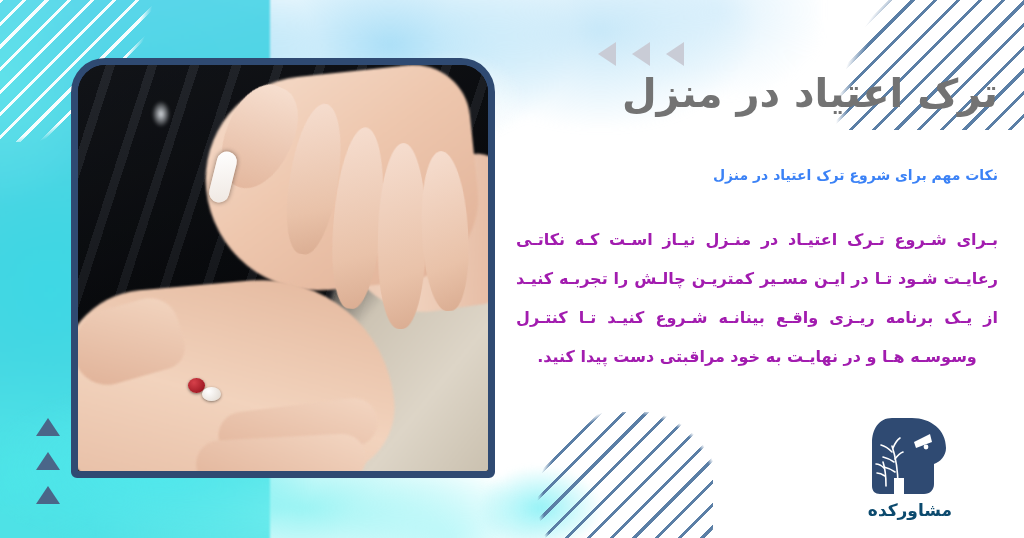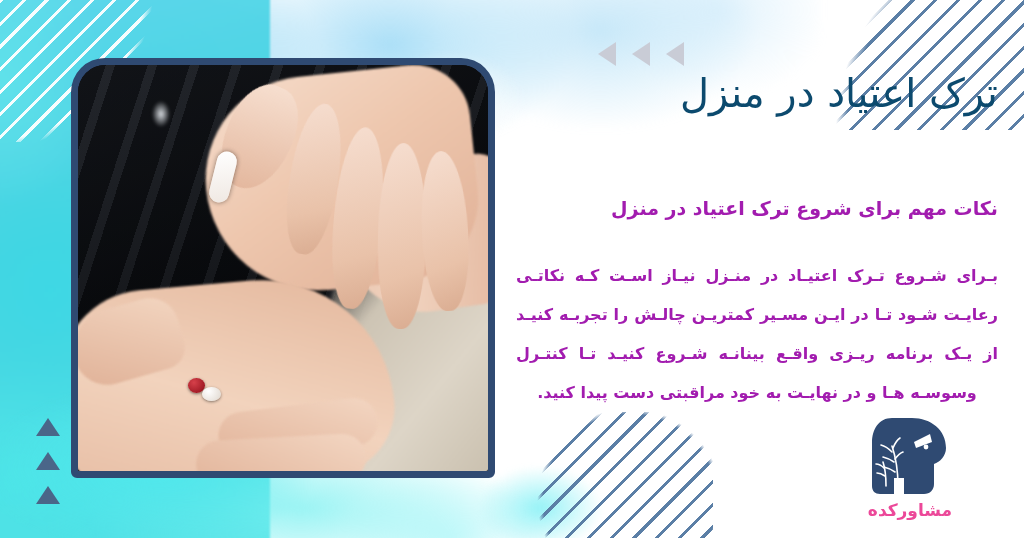--- a/index.html
+++ b/index.html
@@ -224,30 +224,30 @@
 
   
   .content{
     position:absolute;right:26px;top:68px;width:482px;
     text-align:right;
     direction:rtl;
   }
   .title{
     margin:0;
     font-size:40px;
-    font-weight:400;
-    color:#0c4a6e;
+    font-weight:700;
+    color:#737373;
     letter-spacing:0;
     line-height:1.25;
   }
   .subtitle{
-    margin:77px 0 0 0;
-    font-size:19px;
+    margin:48px 0 0 0;
+    font-size:14px;
     font-weight:700;
-    color:#a21caf;
+    color:#3b82f6;
     line-height:1.4;
   }
   .body-text{
     margin:34px 0 0 0;
     font-size:16px;
     font-weight:600;
     color:#a21caf;
     line-height:2.45;
     text-align:justify;
     text-align-last:center;
@@ -258,21 +258,21 @@
     position:absolute;right:48px;bottom:18px;
     width:132px;
     text-align:center;
   }
   .logo-mark{display:block;margin:0 auto;}
   .logo-text{
     display:block;
     margin-top:2px;
     font-size:17px;
     font-weight:700;
-    color:#ec4899;
+    color:#0c4a6e;
     letter-spacing:0;
   }
 </style>
 </head>
 <body>
 
 <div class="banner">
 
   <div class="wash wash-blue-top"></div>
   <div class="wash wash-blue-mid"></div>

